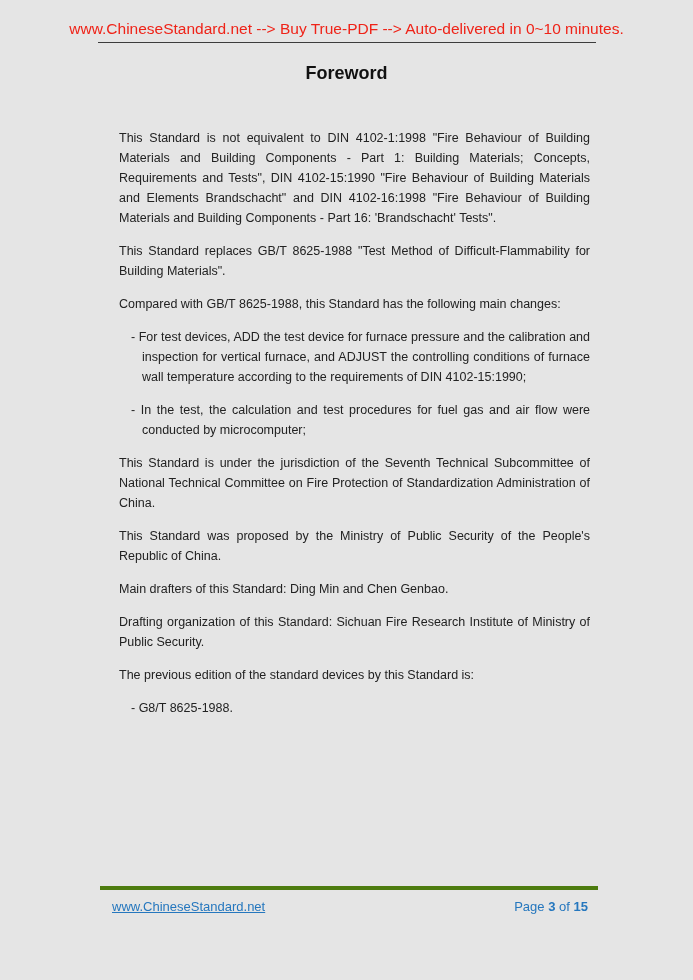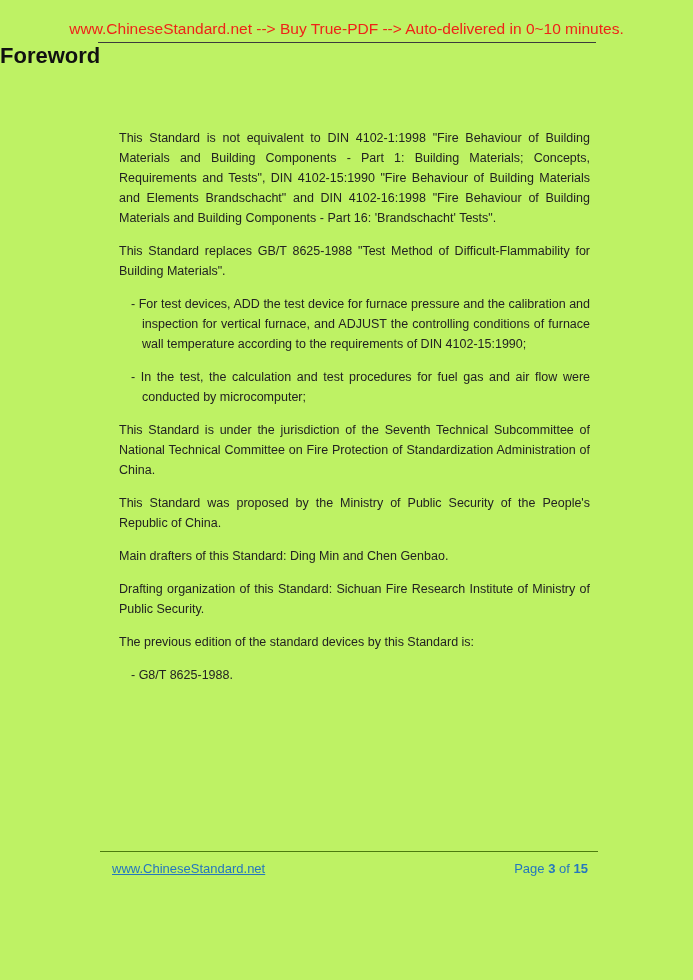--- a/index.html
+++ b/index.html
@@ -4,21 +4,21 @@
 <style>
   html, body {
     margin: 0;
     padding: 0;
     background: #ffffff;
   }
   .page {
     position: relative;
     width: 693px;
     height: 980px;
-    background: #bef264;
+    background: #e5e5e5;
     font-family: "Liberation Sans", sans-serif;
     color: #1a1a1a;
     overflow: hidden;
   }
   
   .header {
     padding-top: 20px;
     text-align: center;
   }
   .promo-line {
@@ -35,22 +35,23 @@
   }
   .header-rule {
     width: 498px;
     margin: 4px auto 0 auto;
     border: none;
     border-top: 1.3px solid #3c3c3c;
     height: 0;
   }
   
   .doc-title {
-    text-align: left;
-    font-size: 22px;
+    margin-top: 20px;
+    text-align: center;
+    font-size: 18px;
     font-weight: bold;
     color: #111111;
   }
   
   .content {
     position: absolute;
     top: 128px;
     left: 104px;
     width: 486px;
     font-size: 12.5px;
@@ -63,24 +64,24 @@
   }
   .bullet {
     margin: 0 0 13px 0;
     padding-left: 38px;
     text-indent: -11px;
     text-align: justify;
   }
   
   .footer {
     position: absolute;
-    top: 851px;
+    top: 886px;
     left: 100px;
     width: 498px;
-    border-top: 1px solid #4d7c0f;
+    border-top: 4px solid #4d7c0f;
     padding-top: 9px;
   }
   .footer-inner {
     display: flex;
     justify-content: space-between;
     align-items: baseline;
     padding: 0 10px 0 12px;
     font-size: 13px;
   }
   .footer-link {
@@ -103,20 +104,21 @@
   <div class="header">
     <div class="promo-line">www.ChineseStandard.net --&gt; Buy True-PDF --&gt; Auto-delivered in 0~10 minutes.</div>
     <div class="header-rule"></div>
   </div>
 
   <div class="doc-title">Foreword</div>
 
   <div class="content">
     <p class="para">This Standard is not equivalent to DIN 4102-1:1998 "Fire Behaviour of Building Materials and Building Components - Part 1: Building Materials; Concepts, Requirements and Tests", DIN 4102-15:1990 "Fire Behaviour of Building Materials and Elements Brandschacht" and DIN 4102-16:1998 "Fire Behaviour of Building Materials and Building Components - Part 16: 'Brandschacht' Tests".</p>
     <p class="para">This Standard replaces GB/T 8625-1988 "Test Method of Difficult-Flammability for Building Materials".</p>
+    <p class="para">Compared with GB/T 8625-1988, this Standard has the following main changes:</p>
     <p class="bullet">- For test devices, ADD the test device for furnace pressure and the calibration and inspection for vertical furnace, and ADJUST the controlling conditions of furnace wall temperature according to the requirements of DIN 4102-15:1990;</p>
     <p class="bullet">- In the test, the calculation and test procedures for fuel gas and air flow were conducted by microcomputer;</p>
     <p class="para">This Standard is under the jurisdiction of the Seventh Technical Subcommittee of National Technical Committee on Fire Protection of Standardization Administration of China.</p>
     <p class="para">This Standard was proposed by the Ministry of Public Security of the People's Republic of China.</p>
     <p class="para">Main drafters of this Standard: Ding Min and Chen Genbao.</p>
     <p class="para">Drafting organization of this Standard: Sichuan Fire Research Institute of Ministry of Public Security.</p>
     <p class="para">The previous edition of the standard devices by this Standard is:</p>
     <p class="bullet">- G8/T 8625-1988.</p>
   </div>
 

